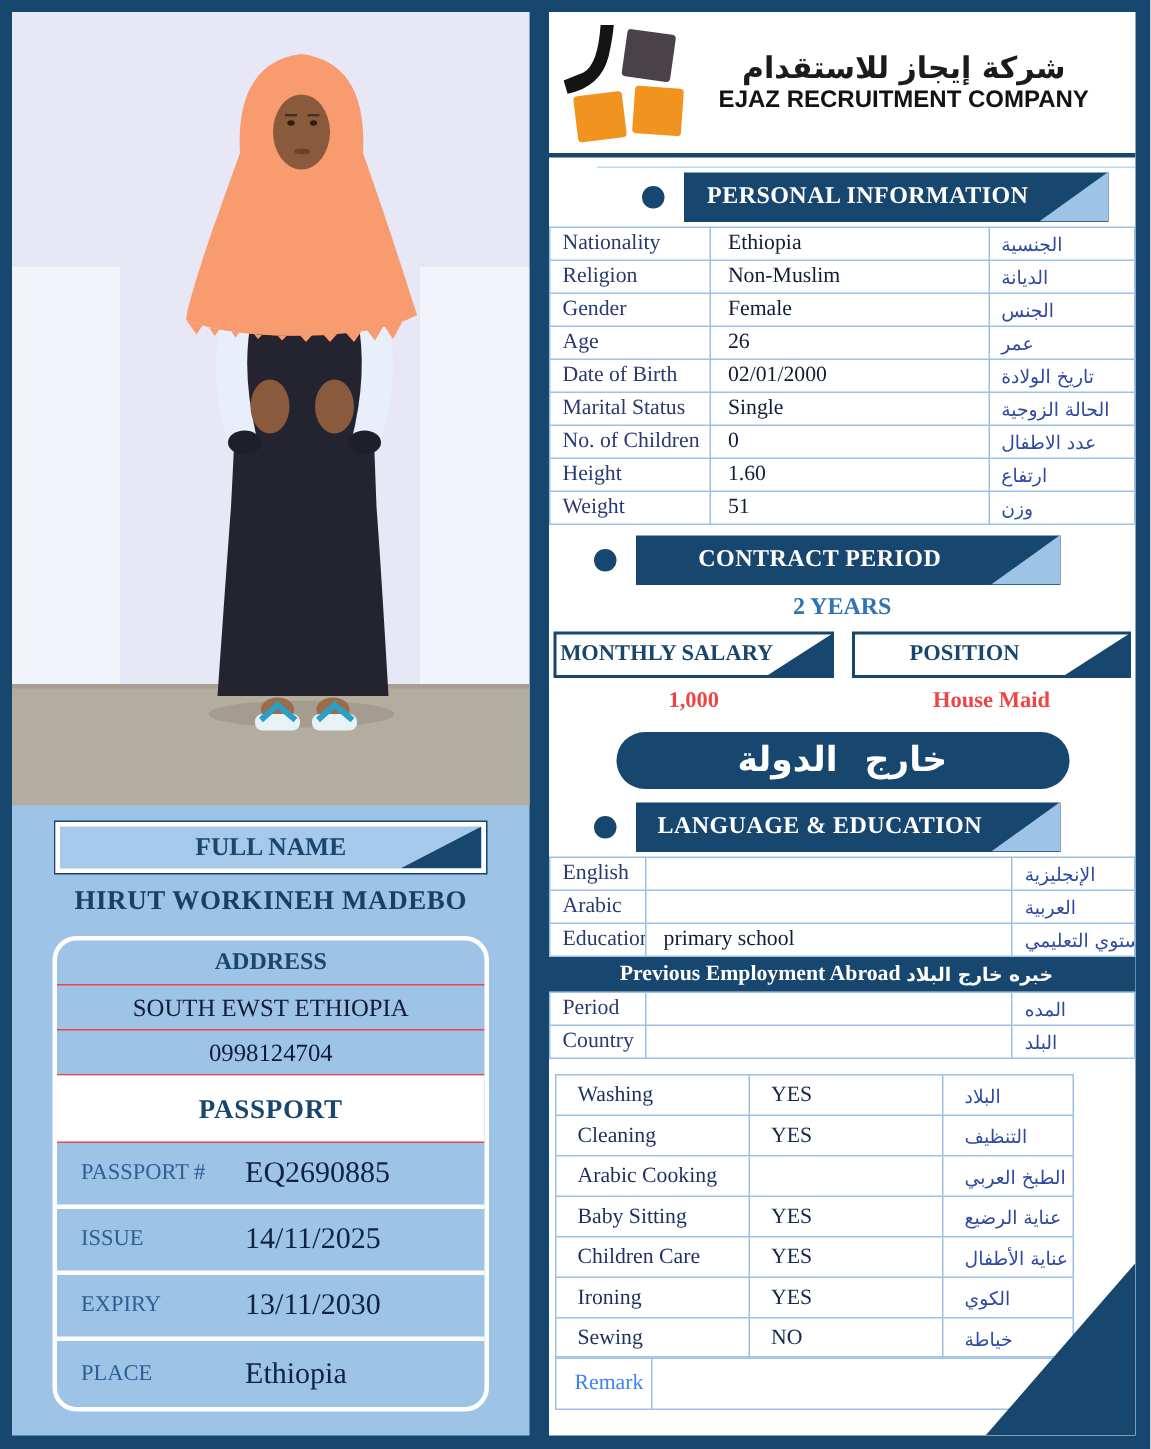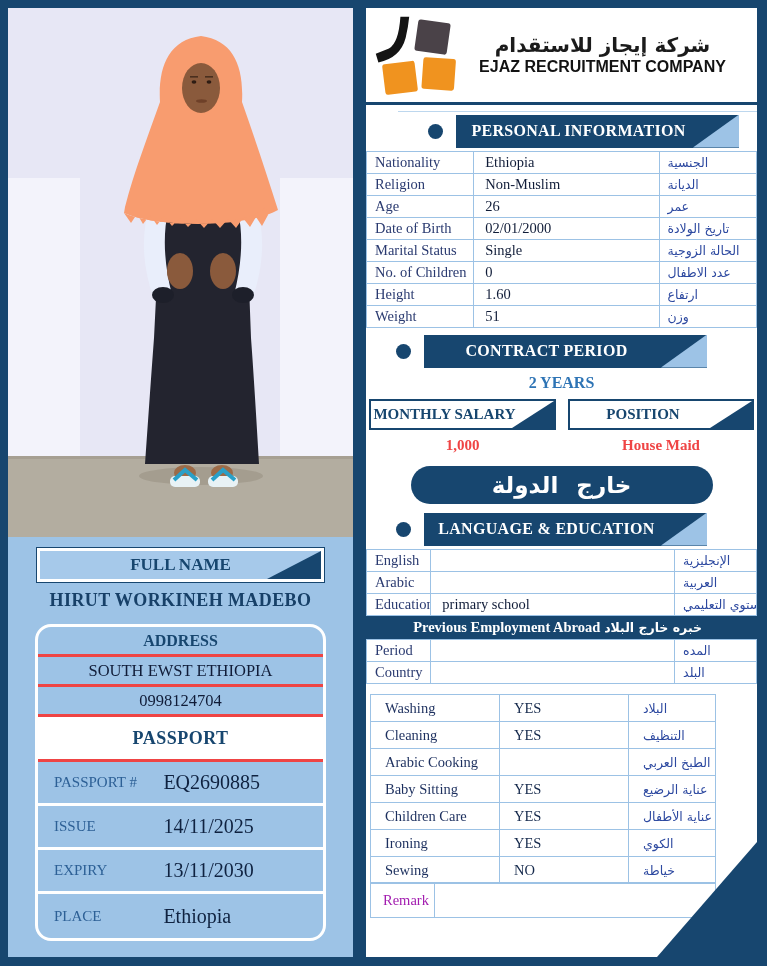--- a/index.html
+++ b/index.html
@@ -21,21 +21,21 @@
     background:#a6c9ea; border:3px solid #ffffff;
     box-shadow:0 0 0 1px #17466f;
     display:flex; align-items:center; justify-content:center;
     color:#17466f; font-weight:bold; font-size:17px; overflow:hidden;
   }
   .fullname-tri { position:absolute; right:0; top:0; height:100%; width:54px;
     background:#17466f; clip-path:polygon(0 100%,100% 0,100% 100%); }
   .fullname-value { text-align:center; color:#174068; font-weight:bold; font-size:18px; margin-top:8px; letter-spacing:.4px; }
 
   .info-card { margin:13px 27px 0; border:3px solid #ffffff; border-radius:16px; overflow:hidden; background:#9dc3e6; }
-  .card-row { border-bottom:3px solid #ef4444; display:flex; align-items:center; justify-content:center; }
+  .card-row { border-bottom:1px solid #ef4444; display:flex; align-items:center; justify-content:center; }
   .addr-h  { height:30px; color:#17466f; font-weight:bold; font-size:16px; }
   .addr-v  { height:30px; color:#101c38; font-size:16.5px; }
   .phone-r { height:30px; color:#101c38; font-size:16.5px; }
   .pass-h  { height:45px; background:#ffffff; color:#17466f; font-weight:bold; font-size:18px; letter-spacing:.5px; }
   .pass-row { height:44px; border-bottom:3px solid #ffffff; display:flex; align-items:center; }
   .pass-row:last-child { border-bottom:none; }
   .pass-label { width:44%; padding-left:16px; color:#2d6096; font-size:15px; }
   .pass-value { color:#0f2240; font-size:20px; }
 
   
@@ -83,21 +83,21 @@
     font-weight:bold; font-size:14.5px; }
   .emp-ar { position:absolute; right:55px; top:0; height:100%; display:flex; align-items:center;
     font-family:"DejaVu Sans",sans-serif; font-weight:bold; font-size:12.5px; }
 
   .skills-wrap { margin:10px 41px 0 4px; flex:0 0 auto; }
   .skills td { height:27px; padding-left:14px; }
   .skills .c-label { color:#1c2f5e; }
   .skills .c-val { color:#14284b; }
   .remark-table { margin-top:-1.6px; }
   .remark-table td { height:35px; }
-  .remark-label-cell { width:64px; padding-left:12px; color:#a21caf; }
+  .remark-label-cell { width:64px; padding-left:12px; color:#3b82f6; }
 
   .corner-tri { position:absolute; right:0; bottom:0; width:100px; height:115px; background:#17466f;
     clip-path:polygon(100% 0,0 100%,100% 100%); }
 </style>
 </head>
 <body>
 
 <div class="page">
 
   <div class="left-col">
@@ -206,20 +206,25 @@
             <td class="c-label">Nationality</td>
             <td class="c-val">Ethiopia</td>
             <td class="c-ar">الجنسية</td>
           </tr>
         <tr>
             <td class="c-label">Religion</td>
             <td class="c-val">Non-Muslim</td>
             <td class="c-ar">الديانة</td>
           </tr>
         <tr>
+            <td class="c-label">Gender</td>
+            <td class="c-val">Female</td>
+            <td class="c-ar">الجنس</td>
+          </tr>
+        <tr>
             <td class="c-label">Age</td>
             <td class="c-val">26</td>
             <td class="c-ar">عمر</td>
           </tr>
         <tr>
             <td class="c-label">Date of Birth</td>
             <td class="c-val">02/01/2000</td>
             <td class="c-ar">تاريخ الولادة</td>
           </tr>
         <tr>

